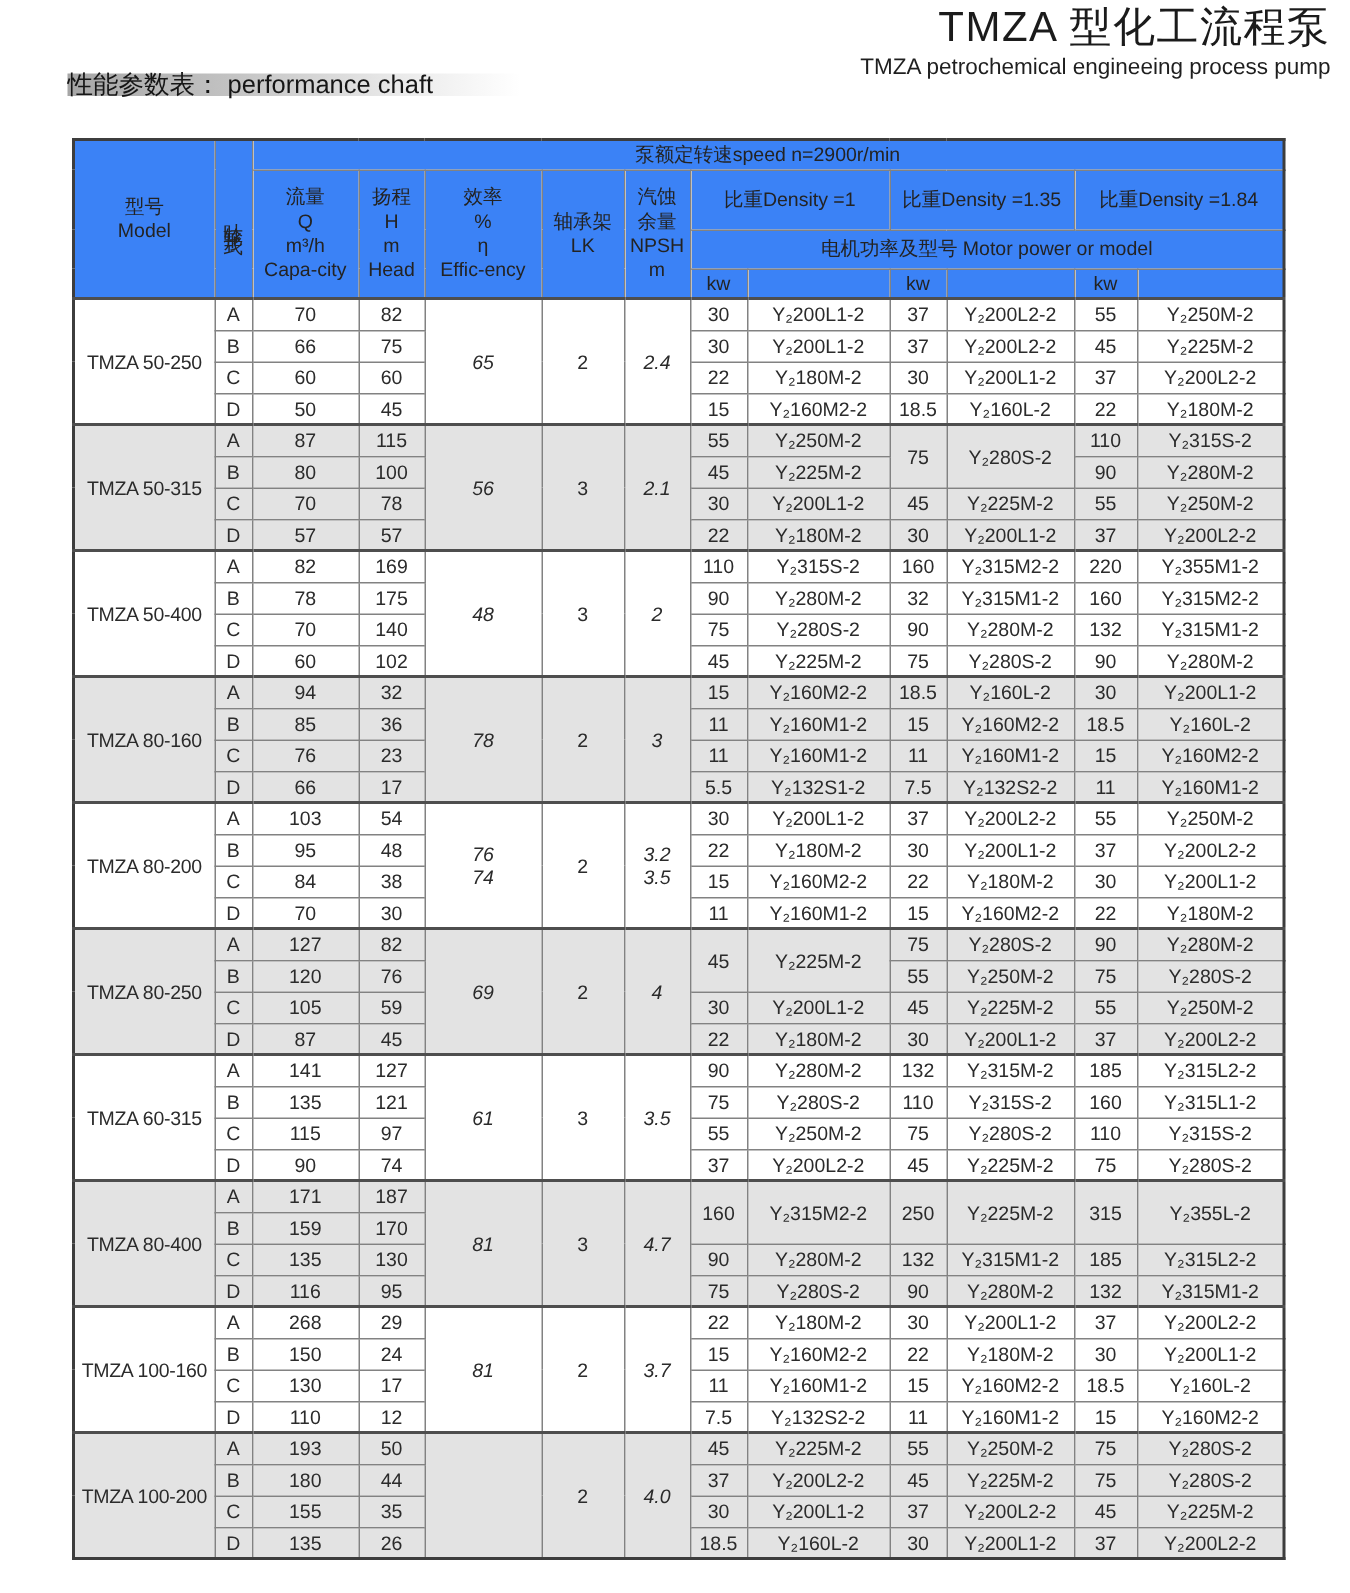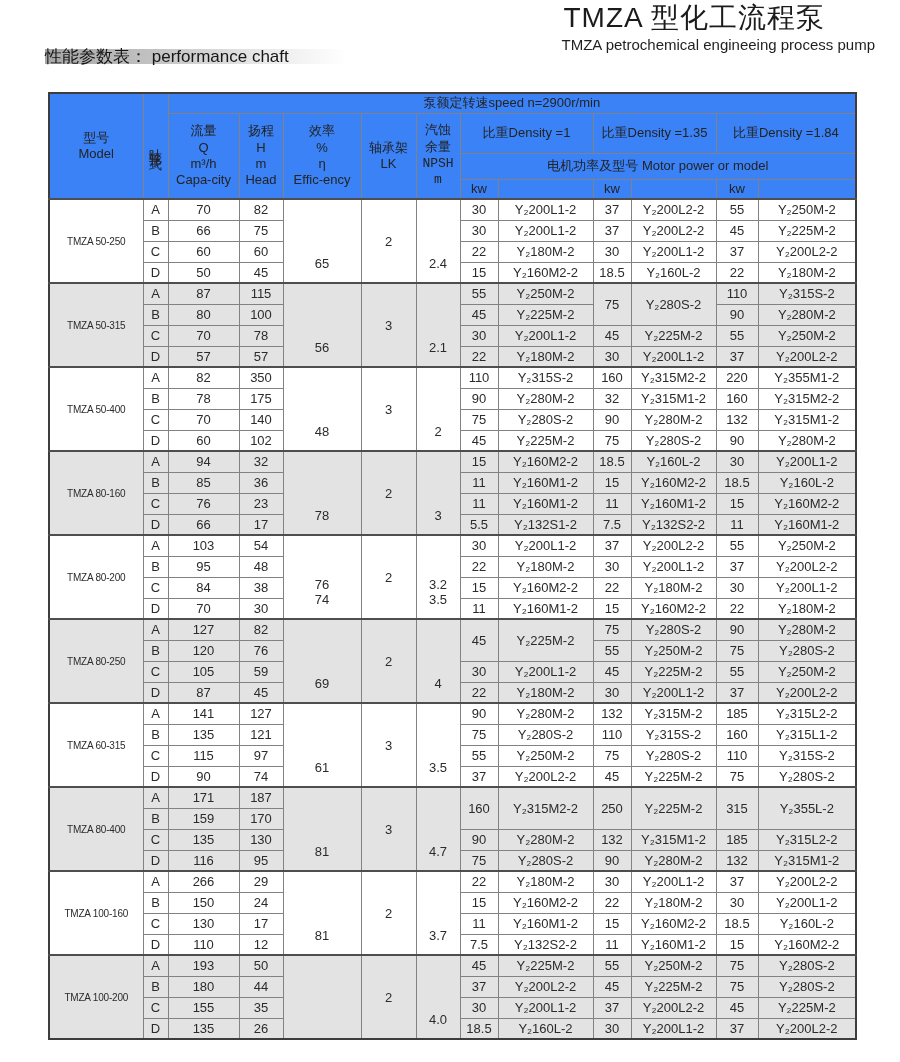--- a/index.html
+++ b/index.html
@@ -4,21 +4,21 @@
 <style>
   html,body{margin:0;padding:0;}
   body{
     width:900px;height:1062px;background:#ffffff;
     font-family:"Liberation Sans","DejaVu Sans",sans-serif;
     color:#2b2b2b;
   }
   .page{position:relative;width:900px;height:1062px;overflow:hidden;}
 
   
-  .title-block{position:absolute;top:3px;right:25px;text-align:center;}
+  .title-block{position:absolute;top:3px;right:13px;text-align:right;}
   .title-cn{font-size:28px;font-weight:500;color:#1b1b1b;letter-spacing:1px;line-height:1.1;}
   .title-en{font-size:15px;color:#1f1f1f;margin-top:2px;margin-left:48px;}
 
   
   .section-label{
     position:absolute;left:45px;top:49px;width:302px;height:15px;
     background:linear-gradient(90deg,#a6a6a6 0%,#c4c4c4 38%,#e9e9e9 72%,#ffffff 100%);
     display:flex;align-items:center;box-sizing:border-box;
     font-size:17px;color:#161616;
   }
@@ -38,32 +38,32 @@
     background:#3b82f6;font-weight:400;font-size:13px;line-height:1.25;
     white-space:pre-line;color:#232323;
   }
   thead tr:nth-child(1){height:20px;}
   thead tr:nth-child(2){height:40px;}
   thead tr:nth-child(3){height:26px;}
   thead tr:nth-child(4){height:20px;}
   .speed-h{font-size:13px;}
   .dens{font-size:14px;}
   .motor-h{font-size:14px;margin-left:32px;}
-  .left{text-align:left;padding-left:4px;font-family:Liberation Mono, monospace;}
+  .left{text-align:left;padding-left:4px;}
   .vert{writing-mode:vertical-lr;text-orientation:upright;letter-spacing:3px;line-height:1;display:inline-block;}
 
   tbody tr{height:21px;}
   tbody td{font-size:13px;background:#ffffff;}
-  tbody td.model{font-size:10px;letter-spacing:-0.2px;}
+  tbody td.model{font-size:13px;letter-spacing:-0.2px;}
   tr.alt td{background:#e3e3e3;}
   tr.gs td{border-top:2px solid #4e4e4e;}
   td.stack{padding:0;}
   .stack-wrap{
     height:60px;display:flex;flex-direction:column;
-    justify-content:flex-end;align-items:center;
+    justify-content:center;align-items:center;font-style:italic;
   }
 </style>
 </head>
 <body>
 
 <div class="page">
 
   <div class="title-block">
     <div class="title-cn">TMZA 型化工流程泵</div>
     <div class="title-en">TMZA petrochemical engineeing process pump</div>
@@ -239,21 +239,21 @@
           <td>Y₂180M-2</td>
           <td>30</td>
           <td>Y₂200L1-2</td>
           <td>37</td>
           <td>Y₂200L2-2</td>
         </tr>
         <tr class=" gs">
           <td class="model" rowspan="4">TMZA 50-400</td>
           <td>A</td>
           <td>82</td>
-          <td>350</td>
+          <td>169</td>
           <td class="stack" rowspan="4">
             <div class="stack-wrap">
               <span>48</span>
             </div>
           </td>
           <td rowspan="4">3</td>
           <td class="stack" rowspan="4">
             <div class="stack-wrap">
               <span>2</span>
             </div>
@@ -568,21 +568,21 @@
           <td>75</td>
           <td>Y₂280S-2</td>
           <td>90</td>
           <td>Y₂280M-2</td>
           <td>132</td>
           <td>Y₂315M1-2</td>
         </tr>
         <tr class=" gs">
           <td class="model" rowspan="4">TMZA 100-160</td>
           <td>A</td>
-          <td>266</td>
+          <td>268</td>
           <td>29</td>
           <td class="stack" rowspan="4">
             <div class="stack-wrap">
               <span>81</span>
             </div>
           </td>
           <td rowspan="4">2</td>
           <td class="stack" rowspan="4">
             <div class="stack-wrap">
               <span>3.7</span>

